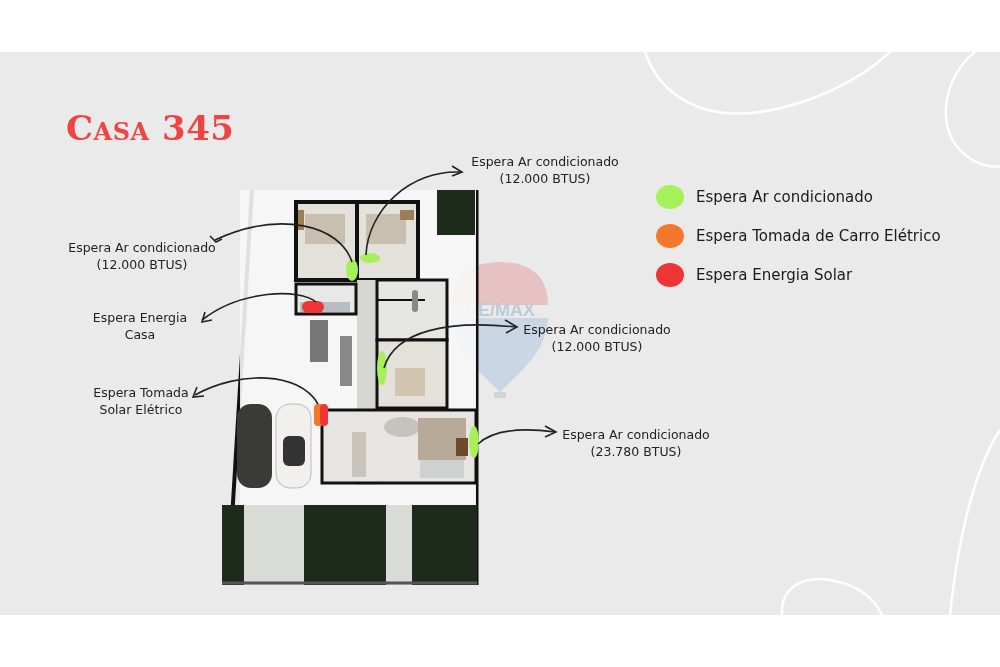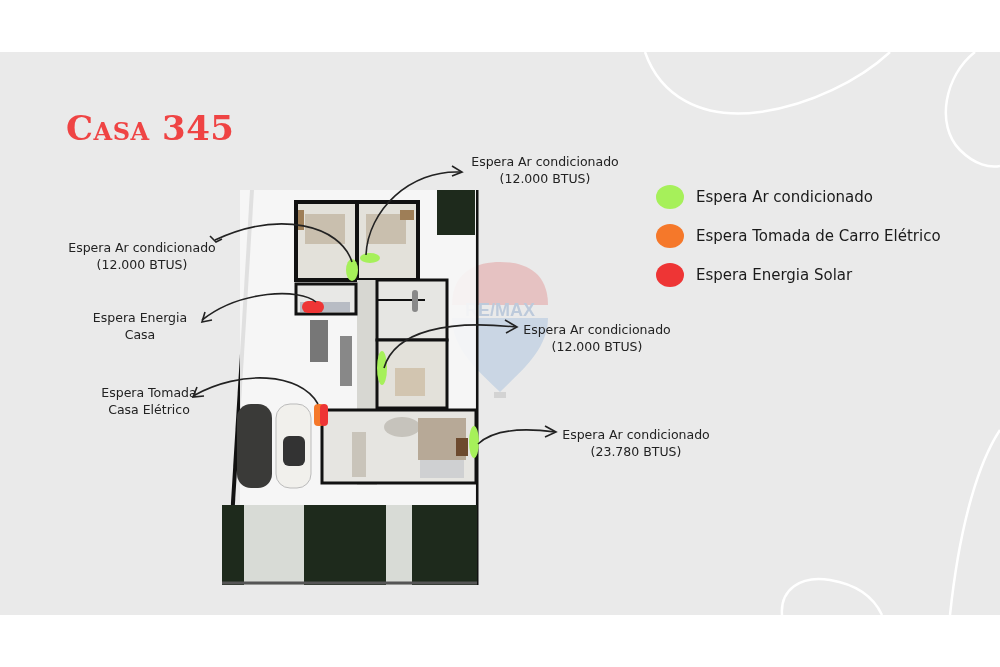--- a/index.html
+++ b/index.html
@@ -108,23 +108,23 @@
   <div>(12.000 BTUS)</div>
 </div>
 <div class="label" style="left:66px;top:239px;width:152px;">
   <div>Espera Ar condicionado</div>
   <div>(12.000 BTUS)</div>
 </div>
 <div class="label" style="left:90px;top:309px;width:100px;">
   <div>Espera Energia</div>
   <div>Casa</div>
 </div>
-<div class="label" style="left:94px;top:384px;width:110px;">
+<div class="label" style="left:86px;top:384px;width:110px;">
   <div>Espera Tomada</div>
-  <div>Casa Elétrico</div>
+  <div>Solar Elétrico</div>
 </div>
 <div class="label" style="left:522px;top:321px;width:150px;">
   <div>Espera Ar condicionado</div>
   <div>(12.000 BTUS)</div>
 </div>
 <div class="label" style="left:560px;top:426px;width:152px;">
   <div>Espera Ar condicionado</div>
   <div>(23.780 BTUS)</div>
 </div>
 

